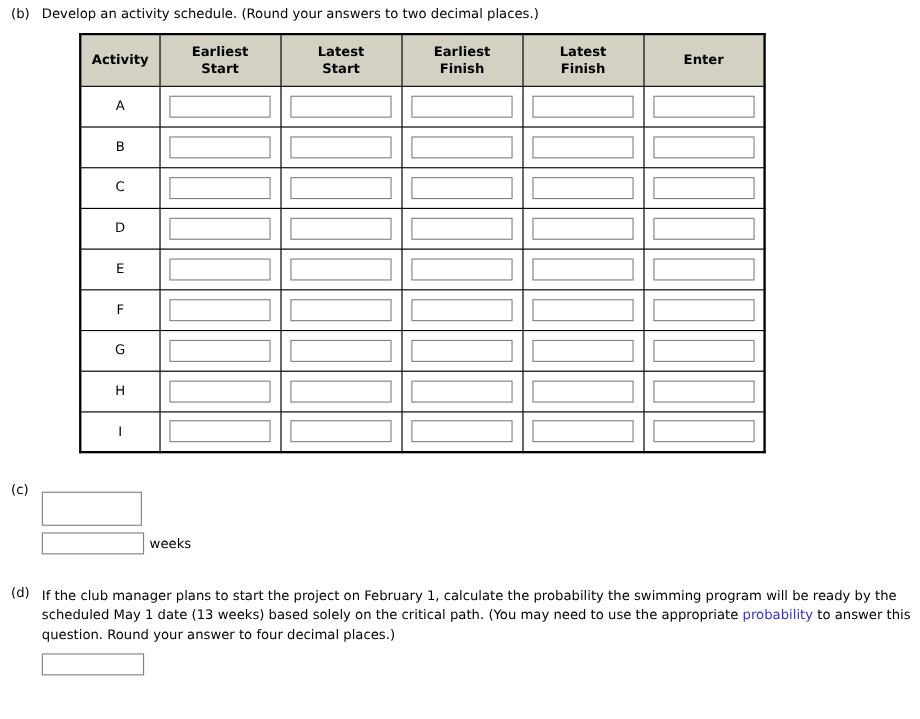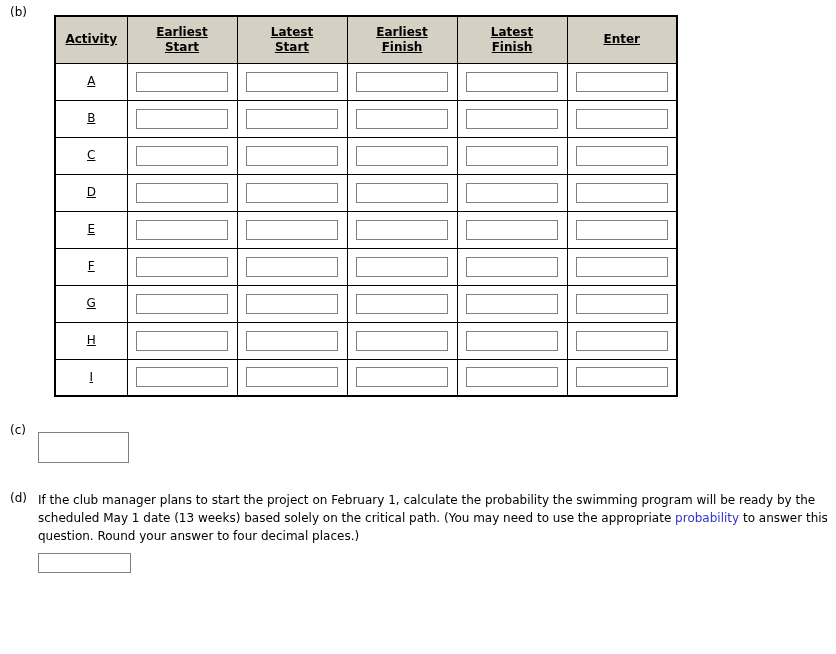--- a/index.html
+++ b/index.html
@@ -19,24 +19,23 @@
   }
   .page{width:836px;height:654px;padding-top:5px;}
   .part-row{display:flex;align-items:flex-start;margin-left:10px;}
   .part-label{width:28px;flex:0 0 28px;line-height:15px;}
   .part-content{flex:1;line-height:15px;}
   .prompt{line-height:15px;}
 
   
   table.sched{
     border-collapse:collapse;
-    margin:10px 0 0 16px;
+    margin:10px 0 0 34px;
     border:2px solid var(--table-border);
     background:#4d7c0f;
-    text-decoration:underline;
   }
   table.sched th,table.sched td{
     border:1px solid var(--table-border);
     text-align:center;vertical-align:middle;
     padding:0;
   }
   table.sched th{
     background:var(--header-bg);
     font-weight:bold;
     height:47px;
@@ -73,20 +72,21 @@
   .box-d{display:block;margin-top:8px;}
 </style>
 </head>
 <body>
 
 <div class="page">
 
   <div class="part-row">
     <span class="part-label">(b)</span>
     <div class="part-content">
+      <div class="prompt">Develop an activity schedule. (Round your answers to two decimal places.)</div>
       <table class="sched">
         <thead>
           <tr>
             <th class="col-activity">
                 <div>Activity</div>
                 <div></div>
               </th>
             <th class="col-std">
                 <div>Earliest</div>
                 <div>Start</div>
@@ -184,20 +184,24 @@
             </tr>
           </tbody>
       </table>
     </div>
   </div>
 
   <div class="part-row section-c">
     <span class="part-label">(c)</span>
     <div class="part-content">
       <input type="text" class="box box-big" value="" style="">
+      <div class="inline-row">
+        <input type="text" class="box box-small" value="" style="">
+        <span class="unit-label">weeks</span>
+      </div>
     </div>
   </div>
 
   <div class="part-row section-d">
     <span class="part-label">(d)</span>
     <div class="part-content">
       <div class="para"><span>If the club manager plans to start the project on February 1, calculate the probability the swimming program will be ready by the scheduled May 1 date (13 weeks) based solely on the critical path. (You may need to use the appropriate </span><a class="tech-link">probability</a><span> to answer this question. Round your answer to four decimal places.)</span></div>
       <input type="text" class="box box-small box-d" value="" style="">
     </div>
   </div>

